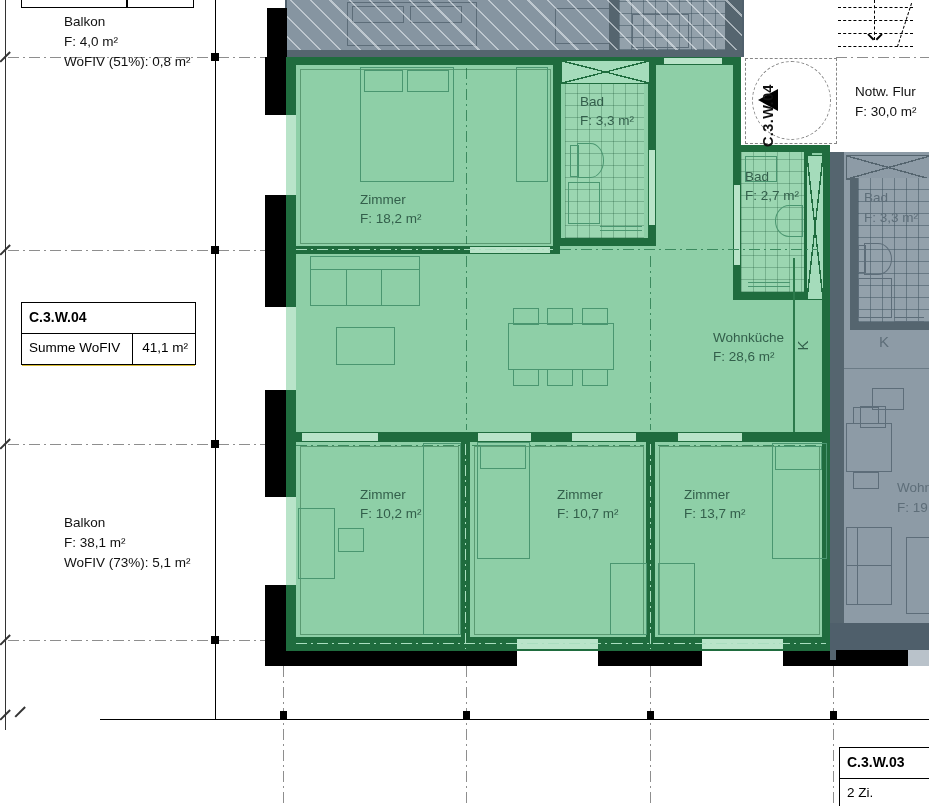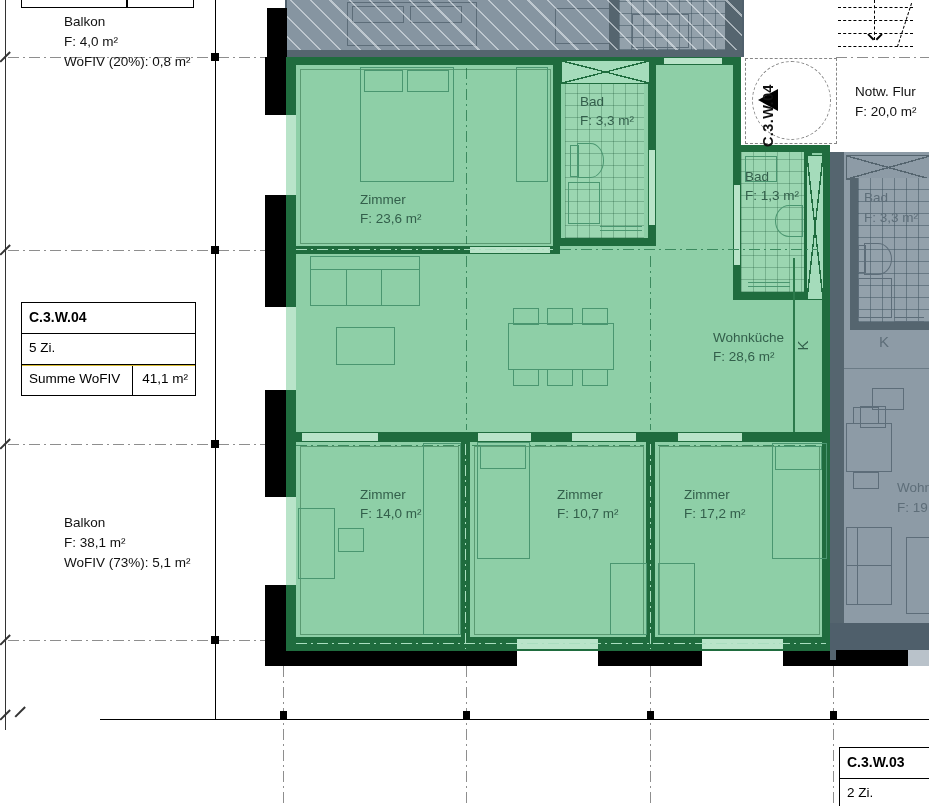--- a/index.html
+++ b/index.html
@@ -85,31 +85,30 @@
   <div class="a sq" style="left:647px;top:711px;width:7px;height:8px;"></div>
   <div class="a sq" style="left:830px;top:711px;width:7px;height:8px;"></div>
 
   <div class="a" style="left:21px;top:-28px;width:171px;height:34px;border:1.5px solid #000;background:#fff;">
     <div class="a" style="left:104px;top:0;width:1.5px;height:34px;background:#000;"></div>
   </div>
 
   <div class="a bl" style="left:64px;top:12px;">
     <div>Balkon</div>
     <div>F: 4,0 m²</div>
-    <div>WoFIV (20%): 0,8 m²</div>
+    <div>WoFIV (51%): 0,8 m²</div>
   </div>
   <div class="a bl" style="left:64px;top:513px;">
     <div>Balkon</div>
     <div>F: 38,1 m²</div>
     <div>WoFIV (73%): 5,1 m²</div>
   </div>
 
   <div class="a tbl" style="left:21px;top:302px;width:173px;">
     <div class="row" style="font-weight:bold;font-size:14px;">C.3.W.04</div>
-    <div class="row">5 Zi.</div>
     <div class="a" style="left:0;top:62px;width:100%;height:1px;background:#d9bc35;"></div>
     <div style="display:flex;">
       <div class="row" style="flex:1;border-bottom:none;">Summe WoFIV</div>
       <div class="row" style="width:48px;border-bottom:none;border-left:1px solid #000;text-align:right;">41,1 m²</div>
     </div>
   </div>
 
   <div class="a" style="left:285px;top:0;width:455px;height:57px;background:#8695a1;border-left:2px solid #50606c;border-right:2px solid #50606c;">
     <div class="a fg2" style="left:60px;top:2px;width:128px;height:42px;">
       <div class="a fg2" style="left:4px;top:3px;width:50px;height:15px;border-width:1px;"></div>
@@ -228,45 +227,45 @@
   <div class="a fo" style="left:423px;top:443px;width:36px;height:190px;"></div>
   <div class="a fo" style="left:477px;top:442px;width:51px;height:115px;"></div>
   <div class="a fo" style="left:480px;top:445px;width:44px;height:22px;"></div>
   <div class="a fo" style="left:610px;top:563px;width:35px;height:70px;"></div>
   <div class="a fo" style="left:772px;top:443px;width:53px;height:114px;"></div>
   <div class="a fo" style="left:775px;top:446px;width:45px;height:22px;"></div>
   <div class="a fo" style="left:658px;top:563px;width:35px;height:70px;"></div>
 
   <div class="a rl" style="left:360px;top:190px;">
     <div>Zimmer</div>
-    <div>F: 23,6 m²</div>
+    <div>F: 18,2 m²</div>
   </div>
   <div class="a rl" style="left:580px;top:92px;">
     <div>Bad</div>
     <div>F: 3,3 m²</div>
   </div>
   <div class="a rl" style="left:745px;top:167px;">
     <div>Bad</div>
-    <div>F: 1,3 m²</div>
+    <div>F: 2,7 m²</div>
   </div>
   <div class="a rl" style="left:713px;top:328px;">
     <div>Wohnküche</div>
     <div>F: 28,6 m²</div>
   </div>
   <div class="a rl" style="left:360px;top:485px;">
     <div>Zimmer</div>
-    <div>F: 14,0 m²</div>
+    <div>F: 10,2 m²</div>
   </div>
   <div class="a rl" style="left:557px;top:485px;">
     <div>Zimmer</div>
     <div>F: 10,7 m²</div>
   </div>
   <div class="a rl" style="left:684px;top:485px;">
     <div>Zimmer</div>
-    <div>F: 17,2 m²</div>
+    <div>F: 13,7 m²</div>
   </div>
 
   <div class="a gw" style="left:830px;top:152px;width:14px;height:508px;"></div>
   <div class="a fgray" style="left:844px;top:152px;width:85px;height:508px;"></div>
   <div class="a xk" style="left:846px;top:155px;width:83px;height:23px;"></div>
   <div class="a gw" style="left:850px;top:178px;width:8px;height:152px;"></div>
   <div class="a gw" style="left:850px;top:322px;width:79px;height:8px;"></div>
   <div class="a tk" style="left:858px;top:178px;width:71px;height:144px;">
     <div class="a fg2" style="left:0px;top:67px;width:6px;height:26px;"></div>
     <div class="a fg2" style="left:6px;top:65px;width:26px;height:30px;border-radius:0 50% 50% 0 / 0 50% 50% 0;"></div>
@@ -292,21 +291,21 @@
     <div class="a" style="left:0;top:37px;width:44px;height:1px;background:#5d6d79;"></div>
     <div class="a" style="left:10px;top:0;width:1px;height:76px;background:#5d6d79;"></div>
   </div>
   <div class="a fg2" style="left:906px;top:537px;width:30px;height:75px;"></div>
   <div class="a" style="left:830px;top:623px;width:99px;height:27px;background:#4f5f6b;"></div>
   <div class="a wk" style="left:836px;top:650px;width:72px;height:16px;"></div>
   <div class="a" style="left:908px;top:650px;width:21px;height:16px;background:#b9c2ca;"></div>
 
   <div class="a bl" style="left:855px;top:82px;">
     <div>Notw. Flur</div>
-    <div>F: 20,0 m²</div>
+    <div>F: 30,0 m²</div>
   </div>
 
   <div class="a" style="left:838px;top:0;width:75px;height:52px;">
     <div class="a" style="left:0;top:7px;width:75px;border-top:1.6px dashed #000;"></div>
     <div class="a" style="left:0;top:20px;width:75px;border-top:1.6px dashed #000;"></div>
     <div class="a" style="left:0;top:33px;width:75px;border-top:1.6px dashed #000;"></div>
     <div class="a" style="left:0;top:46px;width:75px;border-top:1.6px dashed #000;"></div>
     <div class="a" style="left:36px;top:0;height:40px;border-left:1.6px dashed #000;"></div>
     <div class="a" style="left:29px;top:36px;width:8px;height:1.6px;background:#000;transform:rotate(45deg);"></div>
     <div class="a" style="left:37px;top:36px;width:8px;height:1.6px;background:#000;transform:rotate(-45deg);"></div>

